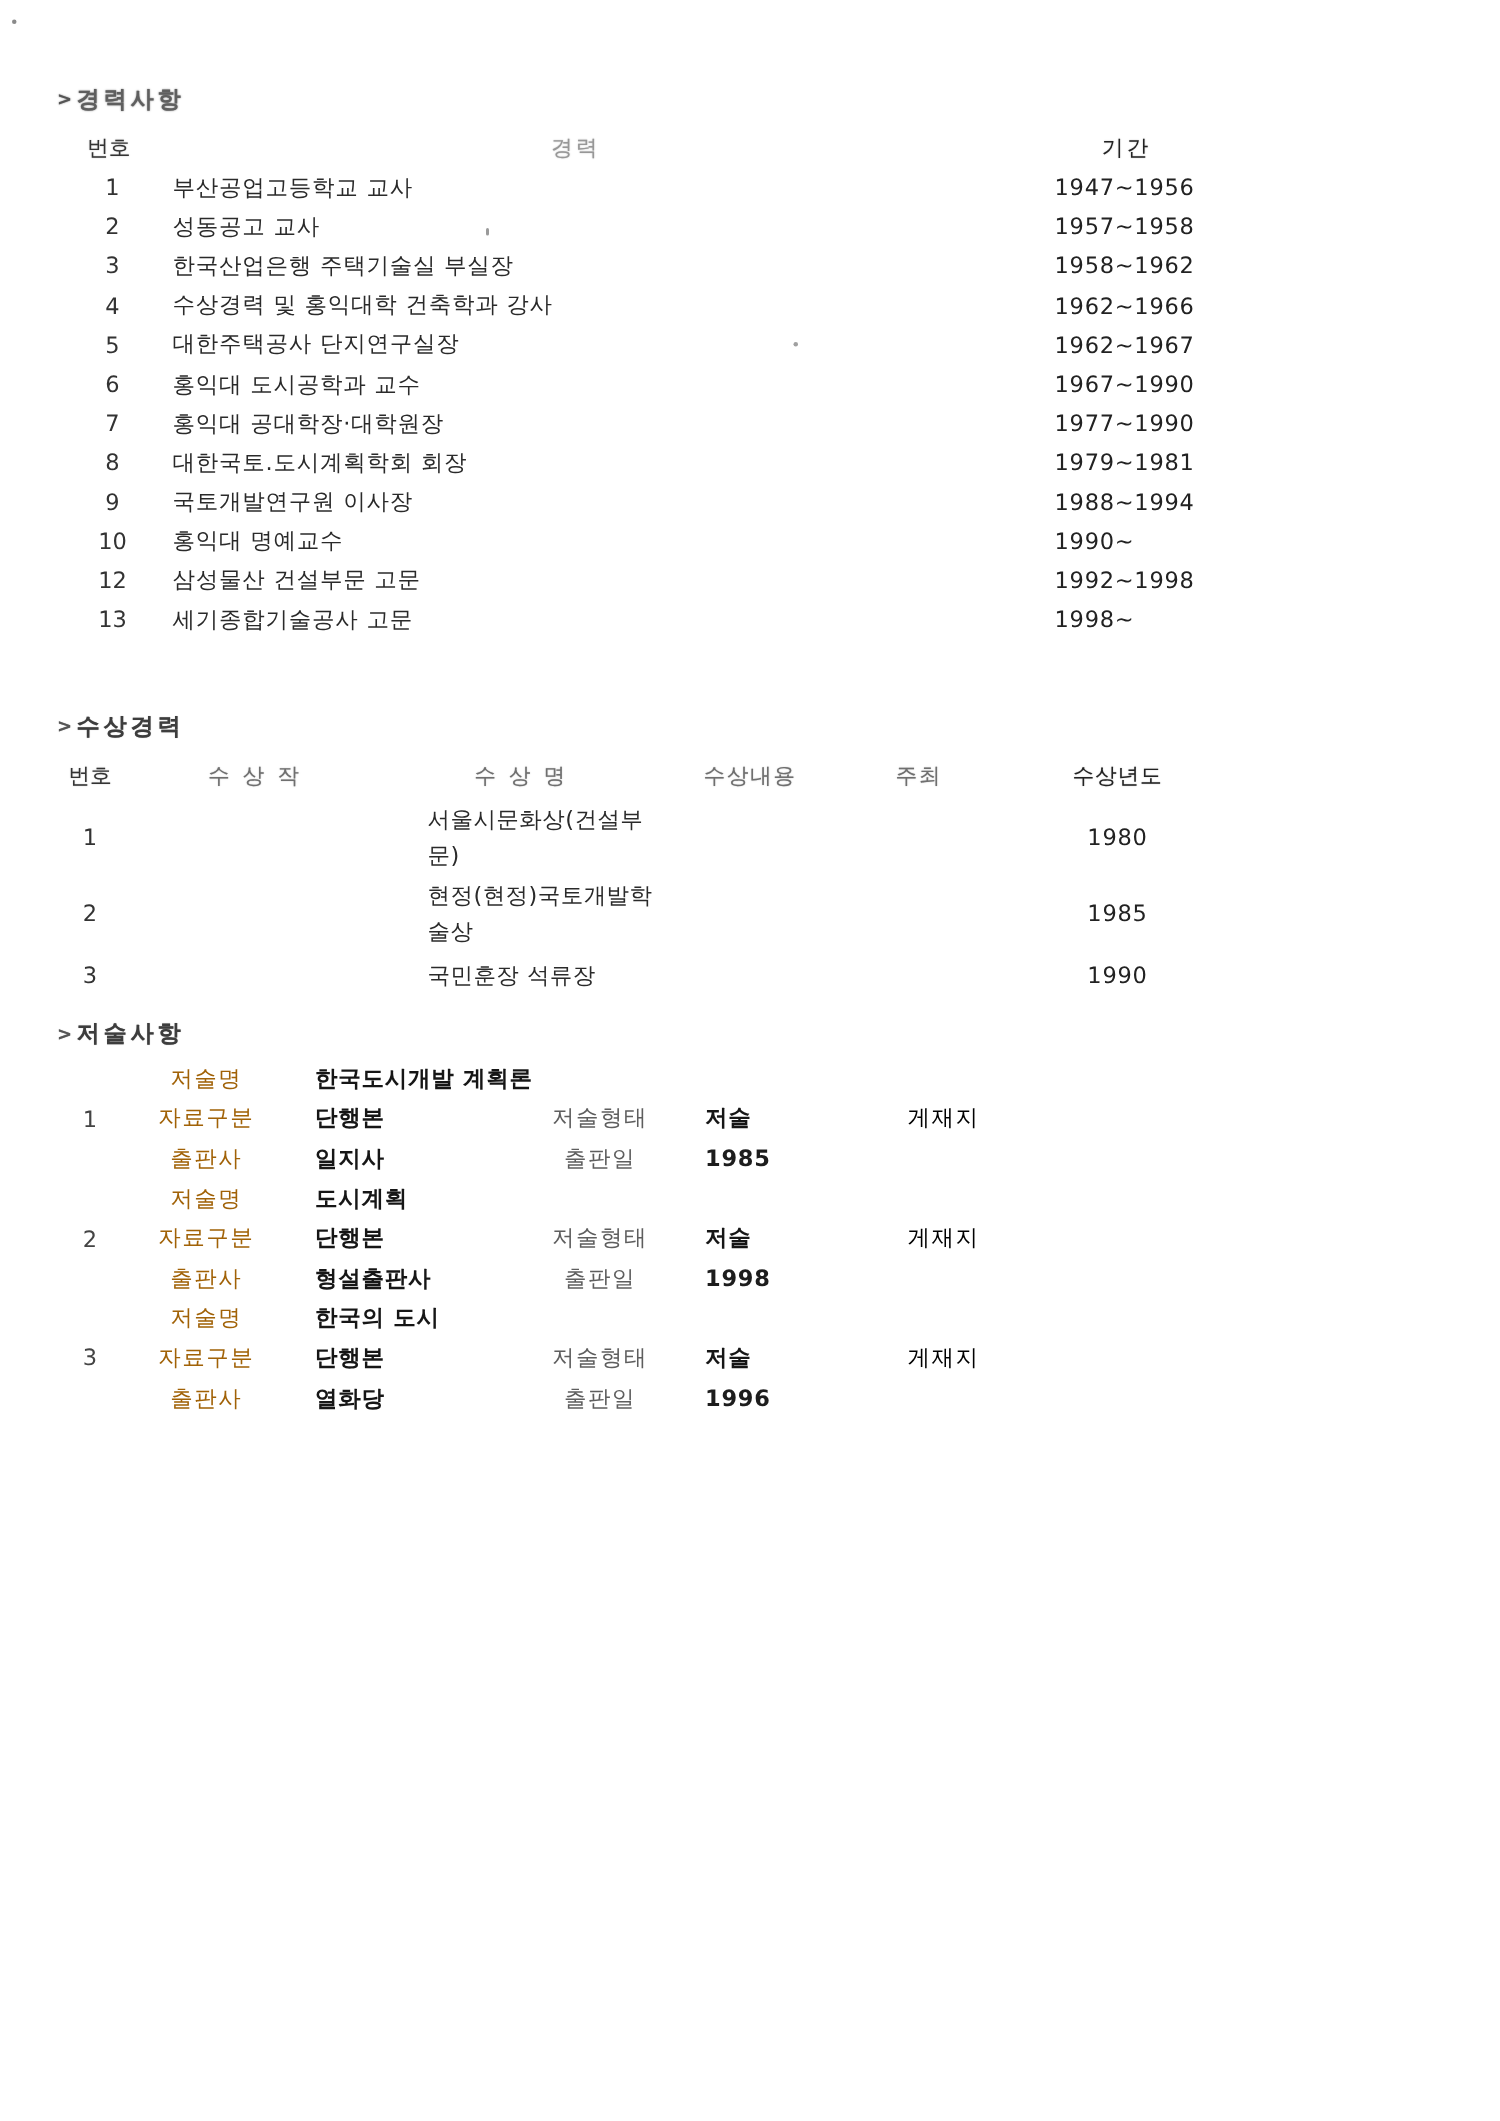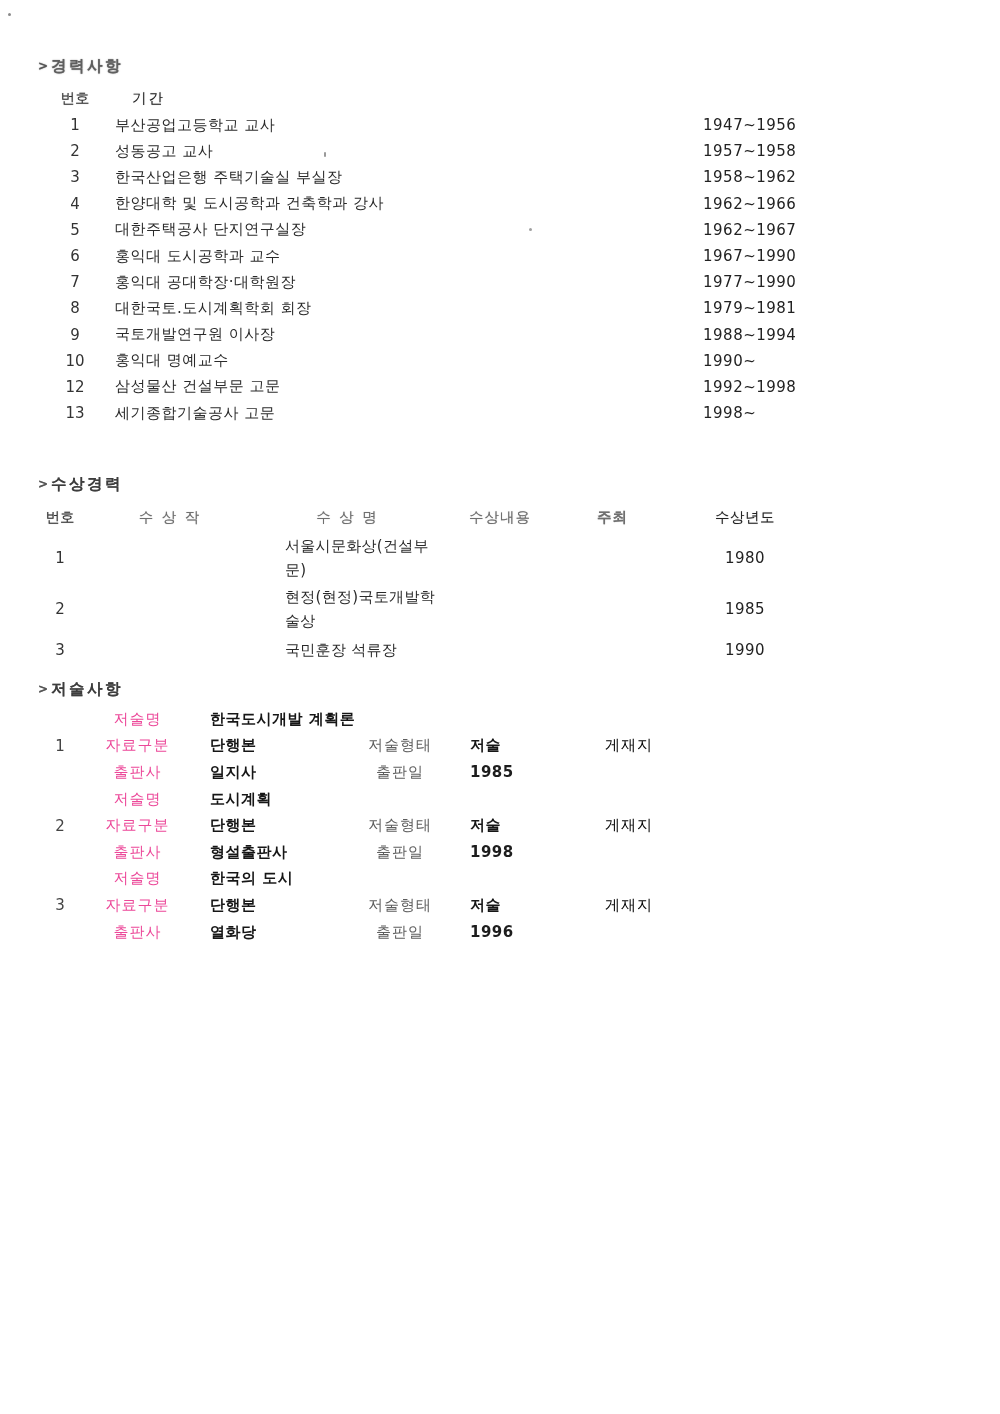--- a/index.html
+++ b/index.html
@@ -45,28 +45,28 @@
   .awards-header{display:flex;height:30px;align-items:center;color:#6f6f6f;font-size:14.5px;text-shadow:0 0 .8px rgba(130,130,130,.7);}
   .award-row{display:flex;align-items:center;}
   .award-row.tall{height:51px;}
   .award-row.short{height:31px;}
   .a-no{width:40px;text-align:center;color:#333;}
   .a-work{width:180px;text-align:center;letter-spacing:2px;}
   .a-name{width:175px;padding-left:25px;box-sizing:border-box;}
   .awards-header .a-name{text-align:center;padding-left:0;letter-spacing:2px;}
   .a-name .wrapbox{width:150px;line-height:24px;word-break:break-all;letter-spacing:.3px;}
   .a-content{width:130px;text-align:center;letter-spacing:1px;}
-  .a-host{width:95px;text-align:center;letter-spacing:1px;font-weight:bold;}
+  .a-host{width:95px;text-align:center;letter-spacing:1px;}
   .a-year{width:170px;text-align:center;letter-spacing:.5px;color:#222;}
 
   
   .pubs-table{position:absolute;left:40px;top:706px;width:890px;}
   .pub-row{display:flex;height:26.6px;align-items:center;}
   .p-no{width:40px;text-align:center;color:#444;}
-  .p-label1{width:115px;text-align:center;color:#ec4899;letter-spacing:1px;}
+  .p-label1{width:115px;text-align:center;color:#a16207;letter-spacing:1px;}
   .p-value1{width:165px;padding-left:15px;box-sizing:border-box;}
   .p-label2{width:80px;text-align:center;color:#5e5e5e;letter-spacing:1px;}
   .p-value2{width:165px;padding-left:30px;box-sizing:border-box;}
   .p-label3{width:100px;color:#000000;letter-spacing:1px;}
   .bold{font-weight:700;color:#161616;letter-spacing:.5px;}
   .year{font-weight:600;color:#1d1d1d;letter-spacing:.5px;}
 </style>
 </head>
 <body>
 
@@ -74,40 +74,41 @@
 
   <span class="dot dot1"></span>
   <span class="dot dot2"></span>
   <span class="dot dot3"></span>
 
   <div class="section-title title-career"><span class="marker">&gt;</span><span>경력사항</span></div>
 
   <div class="career-table">
     <div class="career-header">
       <div class="c-no">번호</div>
+      <div class="c-career">경력</div>
       <div class="c-period">기간</div>
     </div>
     <div class="career-row">
       <div class="c-no">1</div>
       <div class="c-career">부산공업고등학교 교사</div>
       <div class="c-period">1947~1956</div>
     </div>
     <div class="career-row">
       <div class="c-no">2</div>
       <div class="c-career">성동공고 교사</div>
       <div class="c-period">1957~1958</div>
     </div>
     <div class="career-row">
       <div class="c-no">3</div>
       <div class="c-career">한국산업은행 주택기술실 부실장</div>
       <div class="c-period">1958~1962</div>
     </div>
     <div class="career-row">
       <div class="c-no">4</div>
-      <div class="c-career">한양대학 및 도시공학과 건축학과 강사</div>
+      <div class="c-career">수상경력 및 홍익대학 건축학과 강사</div>
       <div class="c-period">1962~1966</div>
     </div>
     <div class="career-row">
       <div class="c-no">5</div>
       <div class="c-career">대한주택공사 단지연구실장</div>
       <div class="c-period">1962~1967</div>
     </div>
     <div class="career-row">
       <div class="c-no">6</div>
       <div class="c-career">홍익대 도시공학과 교수</div>

